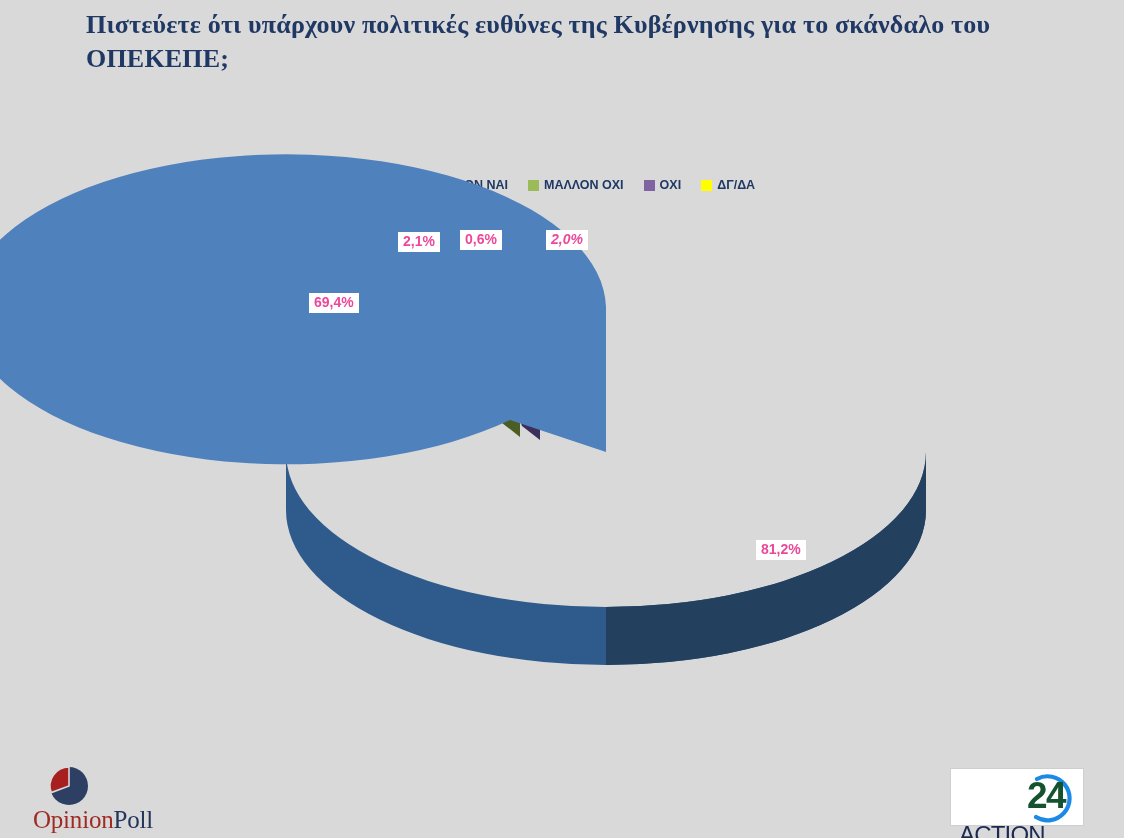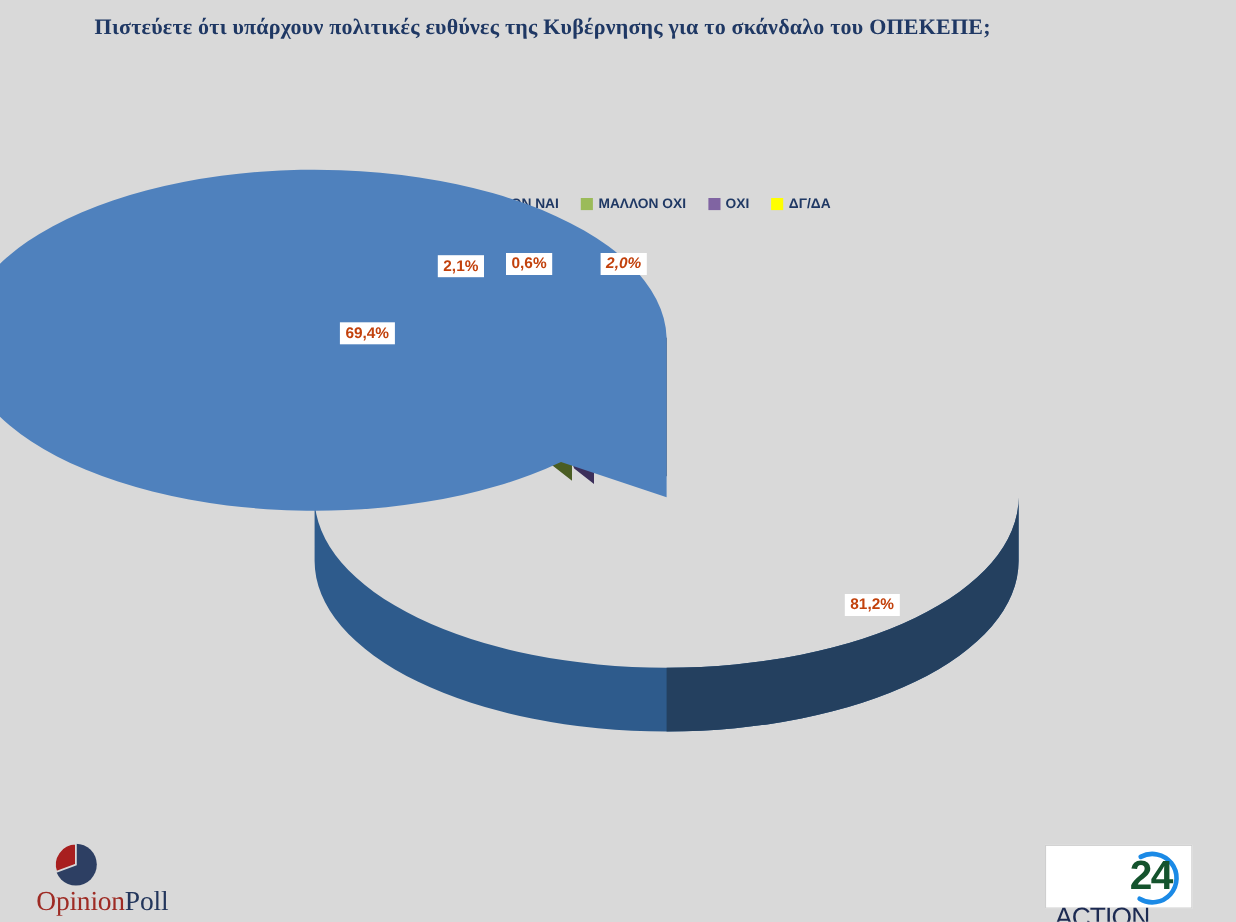--- a/index.html
+++ b/index.html
@@ -16,21 +16,21 @@
   }
 
   
   #chart-title {
     position: absolute;
     left: 86px;
     top: 8px;
     width: 930px;
     font-family: "Liberation Serif", serif;
     font-weight: bold;
-    font-size: 20px;
+    font-size: 26px;
     line-height: 34px;
     color: #1f3864;
     letter-spacing: 0.2px;
   }
 
   
   #legend {
     position: absolute;
     left: 355px;
     top: 178px;
@@ -66,29 +66,29 @@
     pointer-events: none;
   }
   #pie-svg {
     display: block;
   }
 
   
   .data-label {
     position: absolute;
     background: #ffffff;
-    color: #c2410c;
+    color: #ec4899;
     font-family: "Liberation Sans", sans-serif;
     font-size: 14px;
     font-weight: bold;
     padding: 2px 5px 3px 5px;
     white-space: nowrap;
     line-height: 15px;
   }
-  #label-nai        { left: 756px; top: 540px; margin-left: 12px; }
+  #label-nai        { left: 756px; top: 540px; }
   #label-mallon-nai { left: 309px; top: 293px; }
   #label-mallon-oxi { left: 398px; top: 232px; }
   #label-oxi        { left: 460px; top: 230px; }
   #label-dgda       { left: 546px; top: 230px; font-style: italic; }
 
   
   #opinionpoll-logo {
     position: absolute;
     left: 14px;
     top: 762px;

